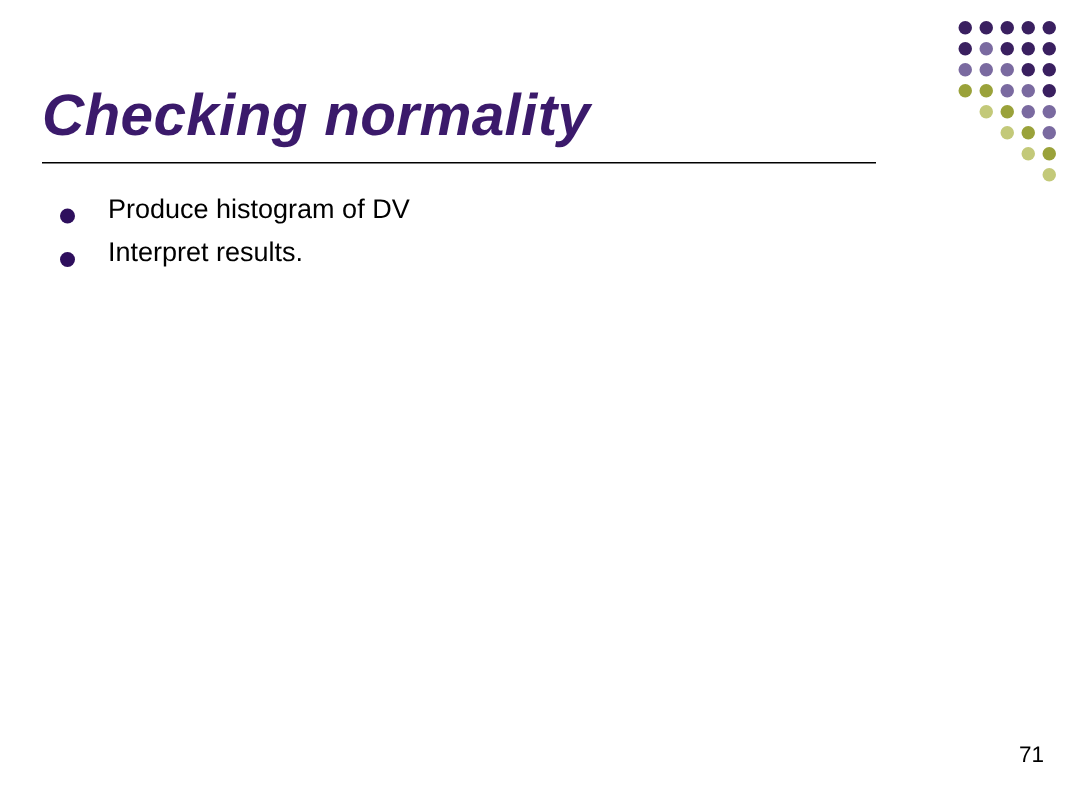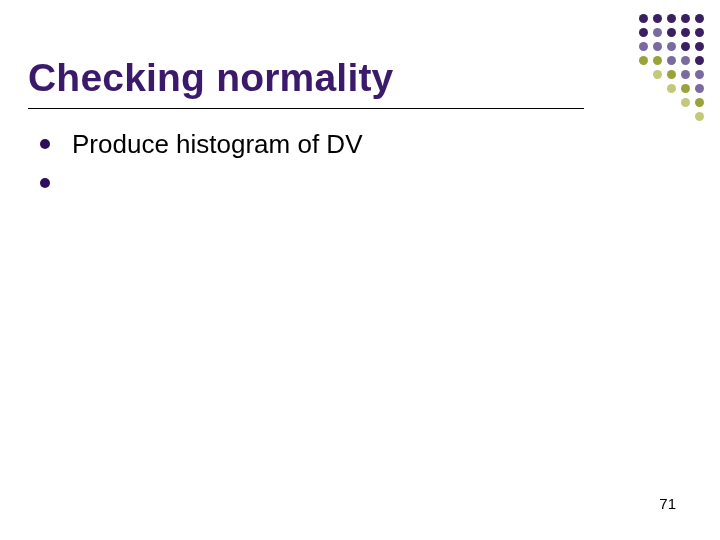--- a/index.html
+++ b/index.html
@@ -19,20 +19,21 @@
     box-sizing: border-box;
   }
   .title {
     position: absolute;
     left: 28px;
     top: 56px;
     font-size: 39px;
     font-weight: bold;
     color: #3b1a6b;
     letter-spacing: 0.2px;
+    font-style: italic;
   }
   .title-rule {
     position: absolute;
     left: 28px;
     top: 108px;
     width: 556px;
     height: 0;
     border-top: 1.5px solid #000000;
   }
   .body {
@@ -49,27 +50,27 @@
   .bullet-dot {
     width: 10px;
     height: 10px;
     border-radius: 50%;
     background: #2e0f5d;
     margin-top: 11px;
     margin-right: 22px;
     flex: 0 0 10px;
   }
   .bullet-text {
-    font-size: 26px;
+    font-size: 18px;
     color: #000000;
     line-height: 1.28;
   }
   .page-number {
     position: absolute;
-    right: 44px;
+    right: 24px;
     bottom: 28px;
     font-size: 15px;
     color: #000000;
   }
   .dot-grid {
     position: absolute;
     top: 14px;
     right: 16px;
   }
   .dot-grid .row {
@@ -157,17 +158,18 @@
   <div class="title">Checking normality</div>
   <div class="title-rule"></div>
 
   <div class="body">
     <div class="bullet-row">
       <div class="bullet-dot"></div>
       <div class="bullet-text">Produce histogram of DV</div>
     </div>
     <div class="bullet-row">
       <div class="bullet-dot"></div>
+      <div class="bullet-text">Interpret results.</div>
     </div>
   </div>
 
   <div class="page-number">71</div>
 </div>
 
 </body></html>

